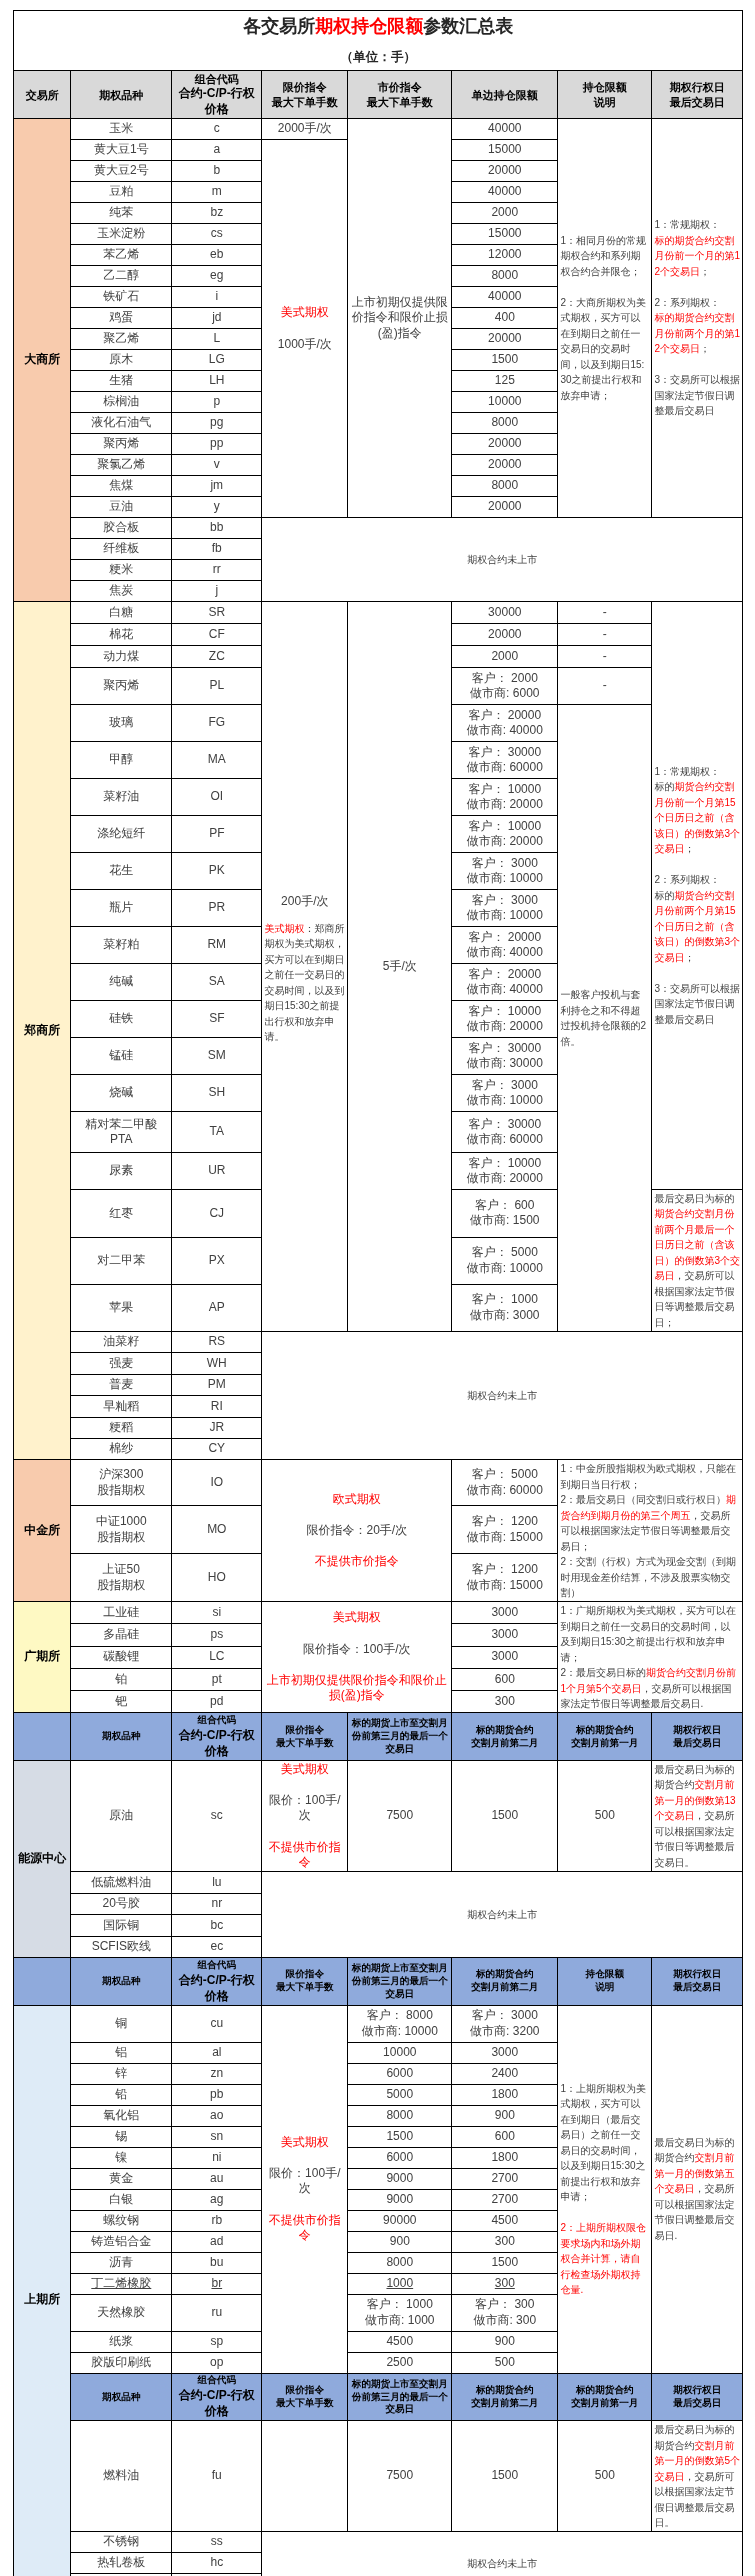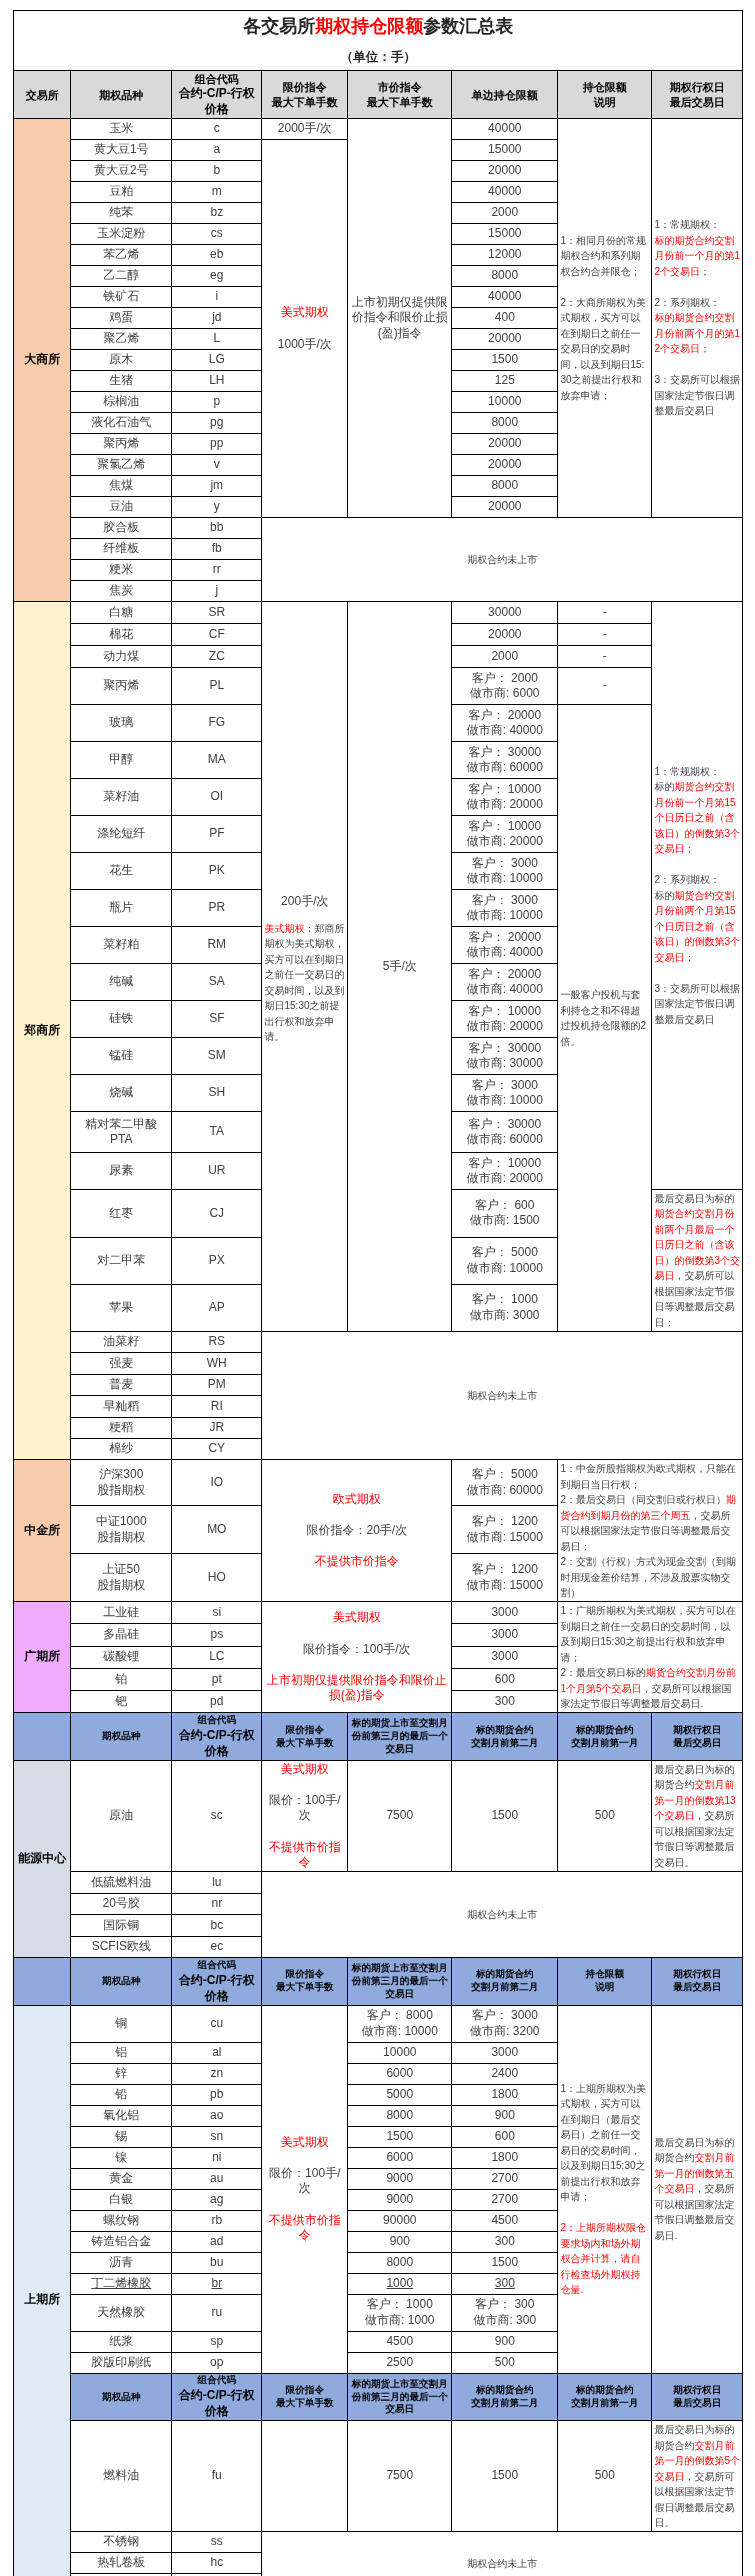--- a/index.html
+++ b/index.html
@@ -7,21 +7,21 @@
   table{border-collapse:collapse;table-layout:fixed;margin:10.4px 0 0 13.3px;width:728px;border:1.5px solid #000;}
   td{border:0.7px solid #000;text-align:center;vertical-align:middle;font-size:12px;padding:0.7px 2.2px;white-space:pre-line;line-height:1.3;word-break:break-all;}
   td.title{font-size:18px;font-weight:bold;color:#262626;line-height:1.6;}
   .unit{font-size:12.6px;}
   .sm{font-size:12px;}
   .hdr{background:#D9D9D9;font-weight:bold;font-size:11px;color:#000;}
   .bhdr{background:#8FAADC;font-weight:bold;font-size:9.6px;color:#000;line-height:1.35;}
   .lab{font-weight:bold;font-size:12px;color:#000;}
   .dce,.cffex{background:#F8CBAD;}
   .czce{background:#FFF2CC;}
-  .gfex{background:#f0abfc;}
+  .gfex{background:#fef9c3;}
   .ine{background:#D6DCE5;}
   .shfe{background:#DEEBF7;}
   .tl{text-align:left;font-size:10px;line-height:1.55;}
   .red{color:#FF0000;}
   .ctr{display:block;text-align:center;font-size:12px;margin:3px 0 10.4px;}
   .unl{font-size:10px;}
   .notes{margin:7.4px 0 0 15px;width:725px;font-size:9.6px;color:#000;font-weight:bold;line-height:1.5;}
   .notes div{margin:0.7px 0;}
 </style>
 </head>

